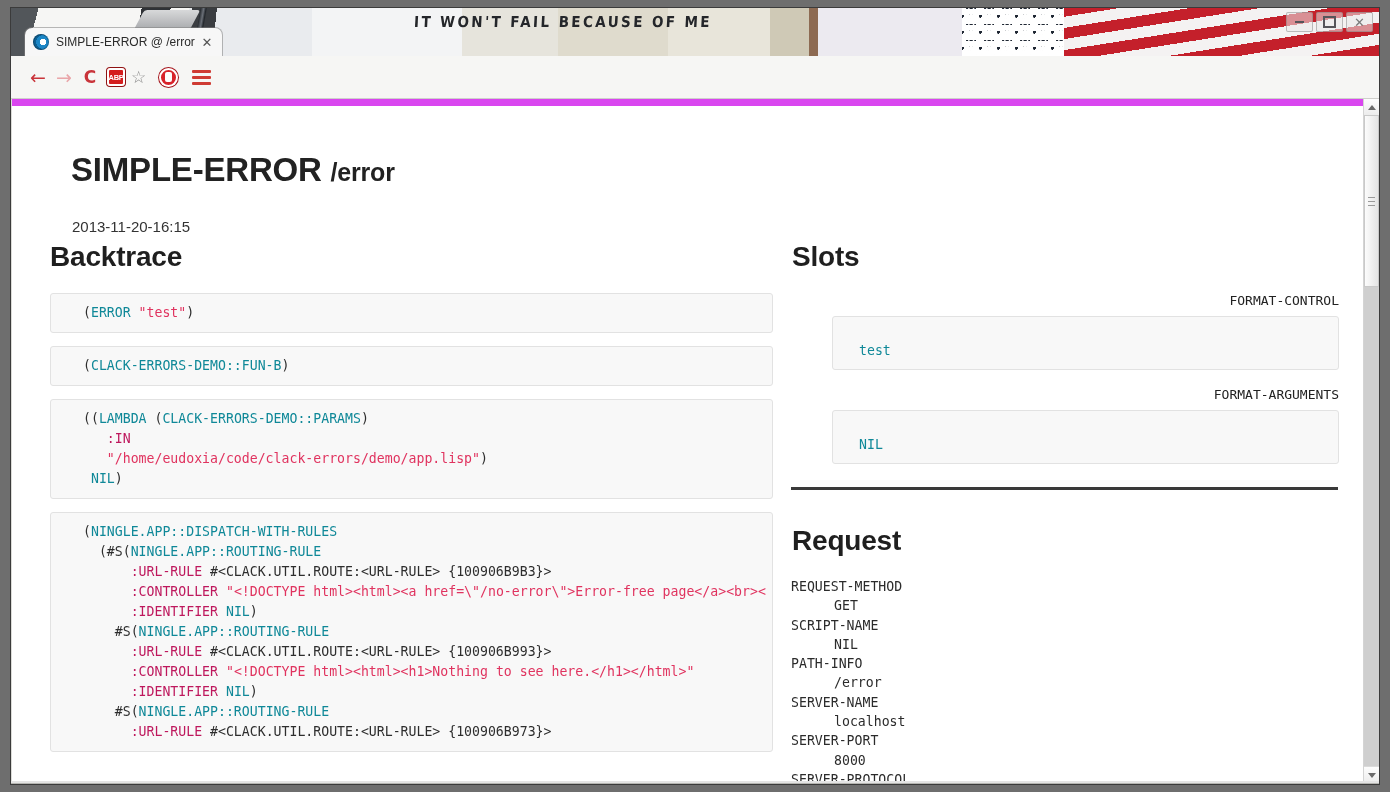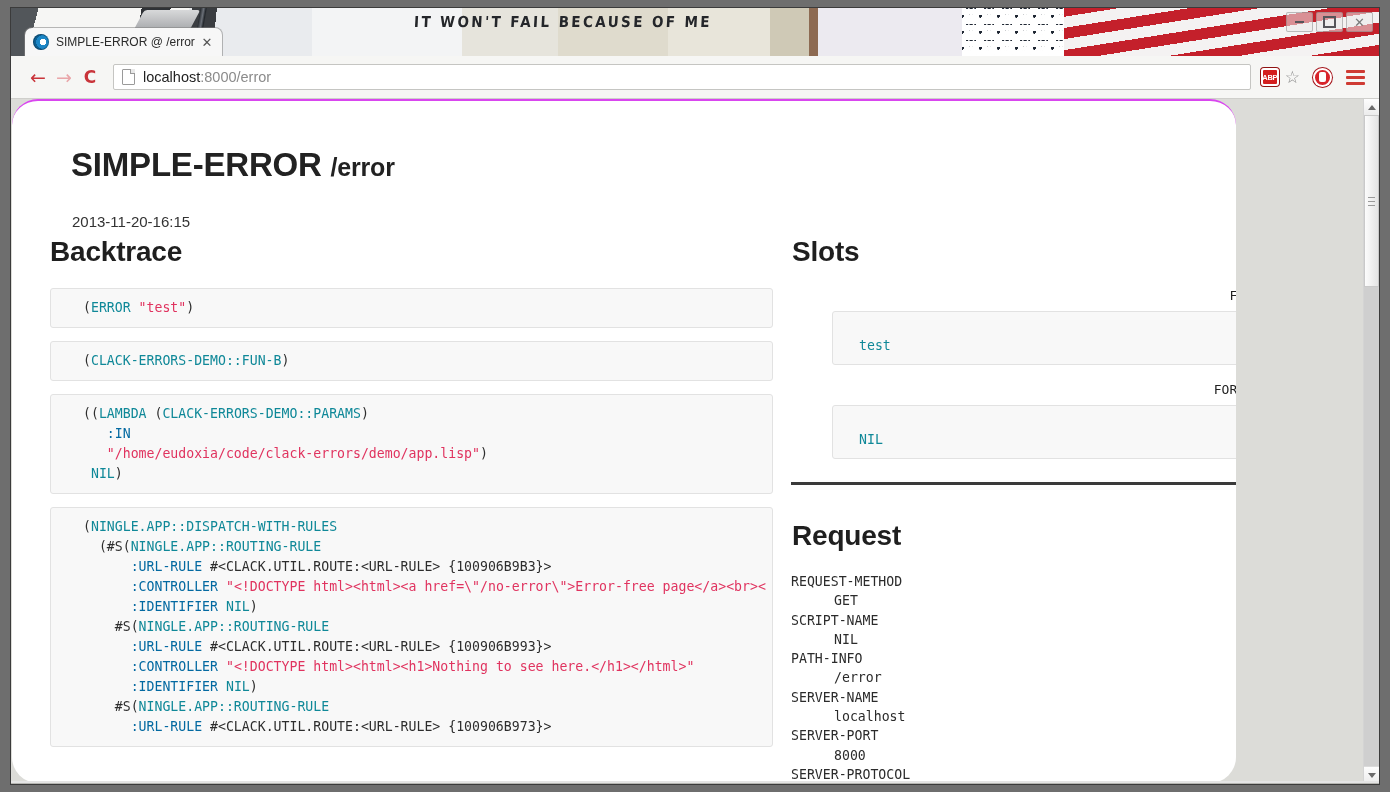--- a/index.html
+++ b/index.html
@@ -241,26 +241,25 @@
     margin-left: 14px; margin-right: 2px; flex: 0 0 auto;
     width: 19px; height: 15px;
     display: flex; flex-direction: column; justify-content: space-between;
   }
   .menu-icon span { display: block; height: 3px; background: #cf3b33; border-radius: 1px; }
 
   
   .viewport {
     position: absolute;
     left: 1px; top: 91px;
-    width: 1224px; height: 684px;
+    width: 1366px; height: 684px;
     background: #fff;
     overflow: hidden;
-    border-top: 2px solid #d946ef;
-    box-sizing: border-box;
-    border-radius: 26px;
+    border-top: 7px solid #d946ef;
+    box-sizing: border-box;
   }
   .page {
     position: absolute;
     left: 0; top: 0;
     width: 1349px;
     padding: 0;
     box-sizing: border-box;
   }
 
   h1.page-title {
@@ -301,21 +300,21 @@
     line-height: 20px;
     color: #333;
     white-space: pre;
     overflow: hidden;
     box-sizing: border-box;
   }
   .code-block.tall { padding-left: 32px; }
 
   .sym  { color: #0f8898; }
   .str  { color: #e0335f; }
-  .kw   { color: #0369a1; }
+  .kw   { color: #be185d; }
   .paren{ color: #2d2d2d; }
   .plain{ color: #2d2d2d; }
 
   
   .slot-label {
     font-family: "DejaVu Sans Mono", monospace;
     font-size: 13px;
     color: #222;
     margin: 0 0 8px 1px;
     letter-spacing: 0px;
@@ -432,24 +431,20 @@
     <div class="tab">
       <div class="tab-favicon"></div>
       <div class="tab-title">SIMPLE-ERROR @ /error</div>
       <div class="tab-close">✕</div>
     </div>
 
     <div class="toolbar">
       <div class="nav-btn">←</div>
       <div class="nav-btn disabled">→</div>
       <div class="nav-btn nav-reload">C</div>
-      <div class="omnibox">
-        <div class="page-icon"></div>
-        <div class="url-text"><span class="host">localhost</span><span>:8000/error</span></div>
-      </div>
       <div class="abp-icon">ABP</div>
       <div class="star-icon">☆</div>
       <div class="stop-icon"></div>
       <div class="menu-icon">
           <span></span>
           <span></span>
           <span></span>
         </div>
     </div>
 

